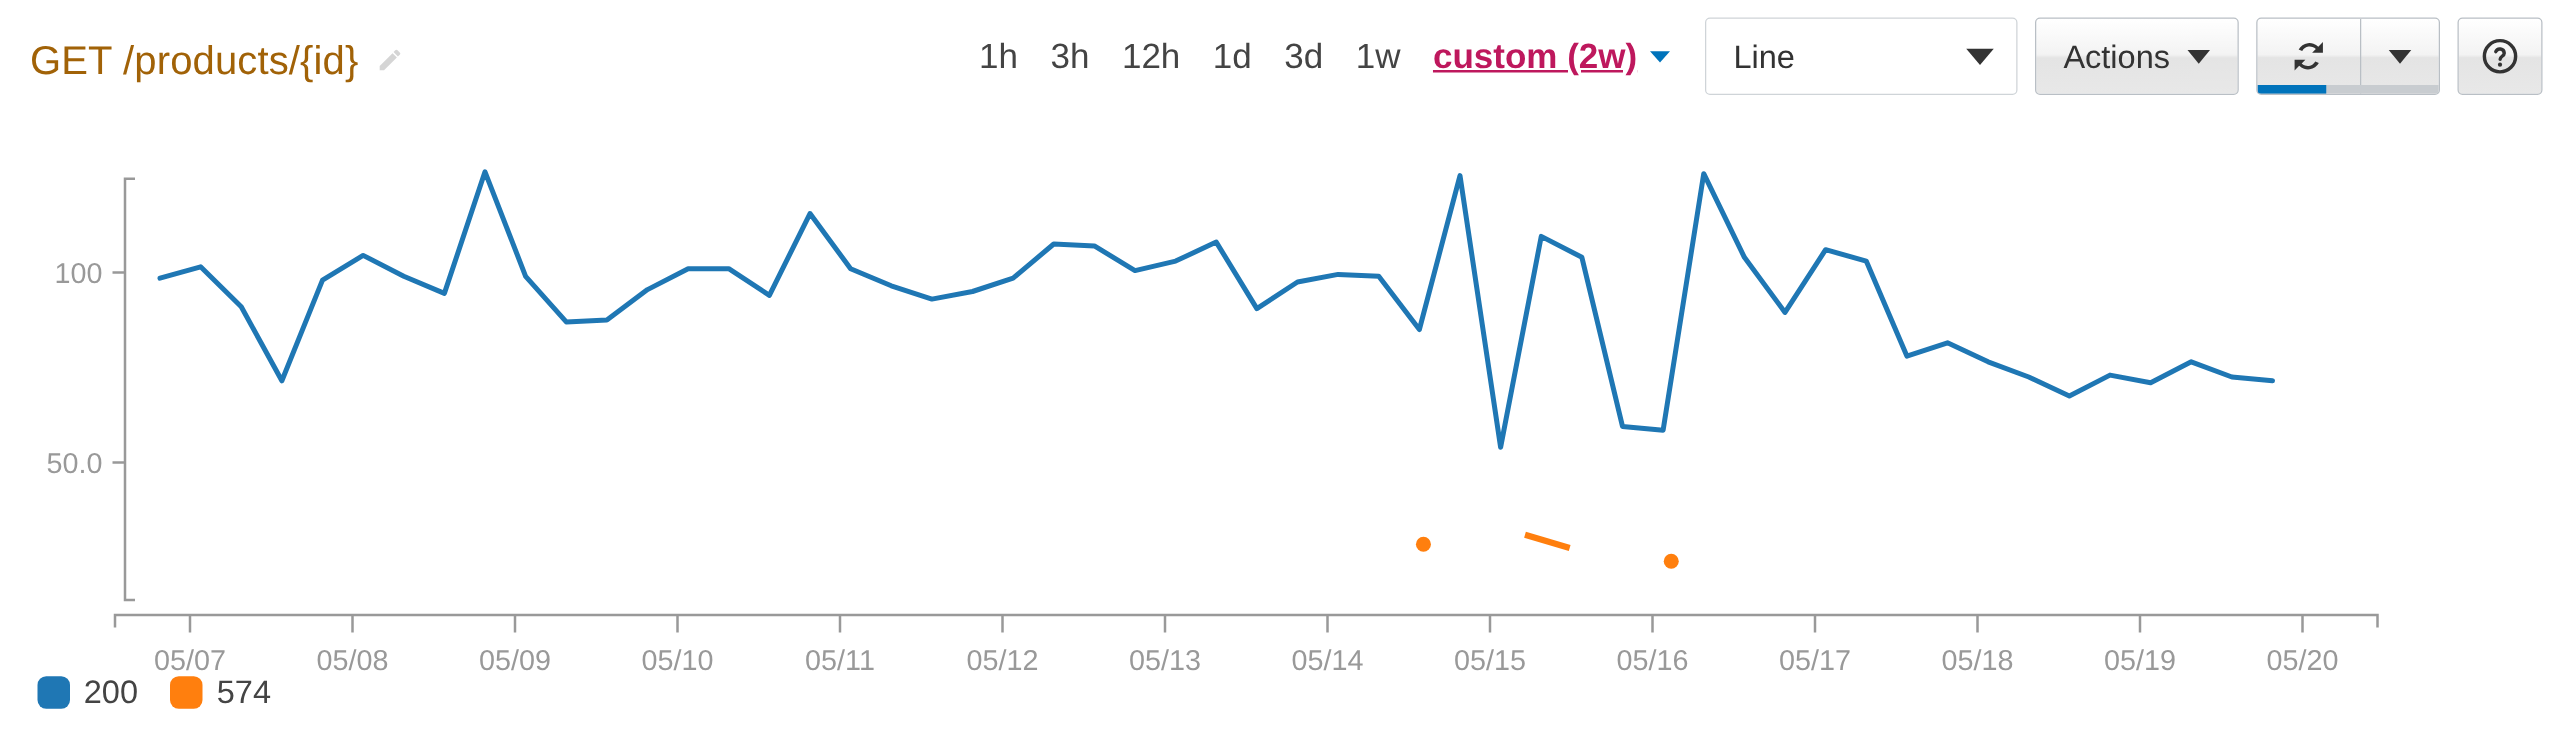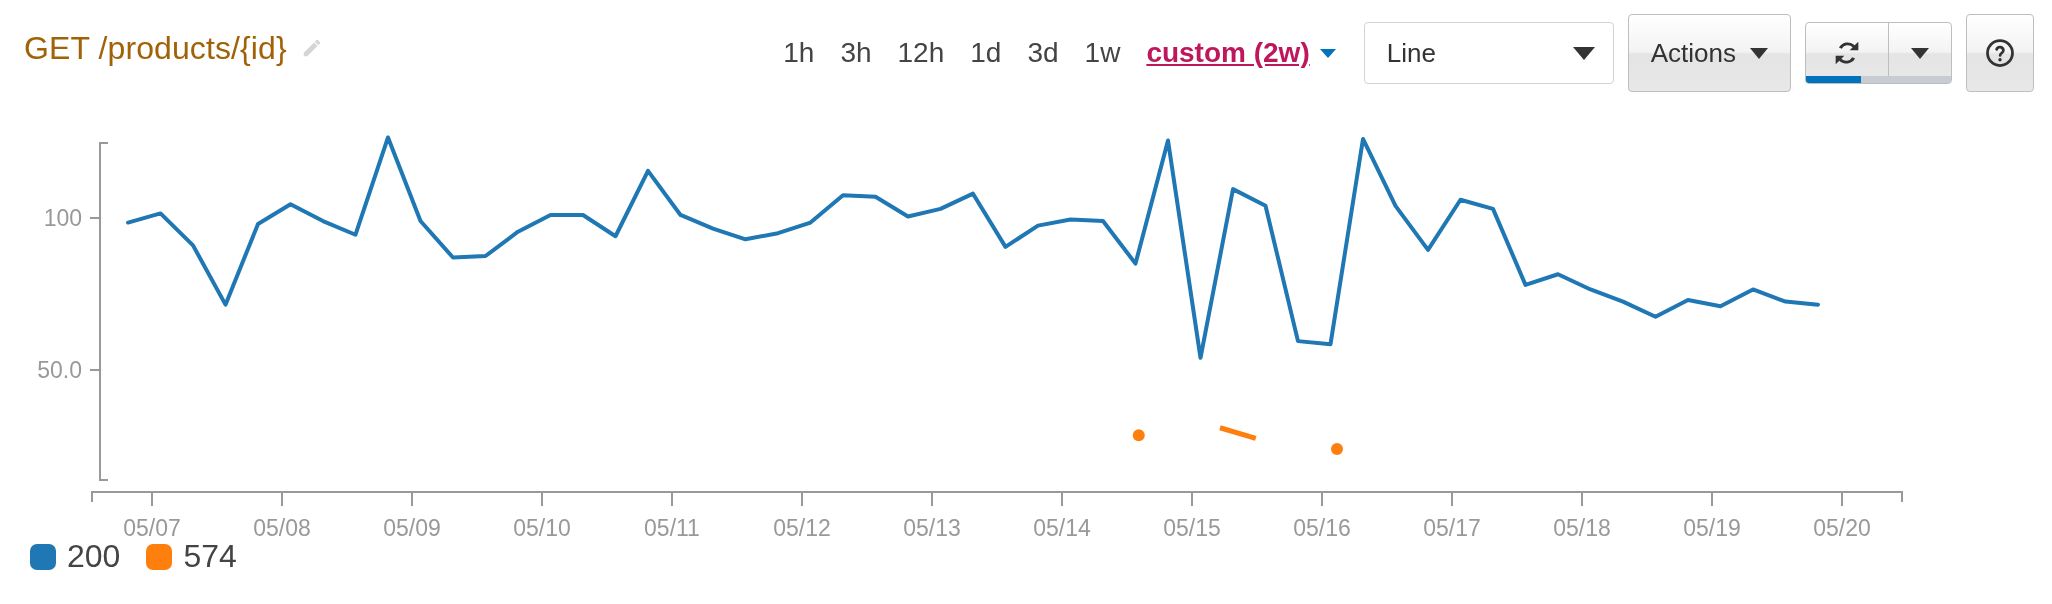--- a/index.html
+++ b/index.html
@@ -117,21 +117,21 @@
     border-right: 11px solid transparent;
     border-top: 13px solid #333333;
   }
   .caret-dark.small {
     border-left: 9px solid transparent;
     border-right: 9px solid transparent;
     border-top: 11px solid #333333;
   }
 
   .btn {
-    height: 78px;
+    height: 62px;
     border: 1px solid #b9bfc5;
     border-radius: 4px;
     background: linear-gradient(to bottom, #ffffff 0%, #f3f3f3 48%, #e4e4e4 52%, #e8e8e8 100%);
     display: flex;
     align-items: center;
     justify-content: center;
     box-sizing: border-box;
     cursor: pointer;
     color: #333333;
   }
@@ -220,21 +220,21 @@
     gap: 11px;
     cursor: pointer;
   }
   .legend-swatch {
     width: 26px;
     height: 26px;
     border-radius: 7px;
     display: block;
   }
   .legend-label {
-    font-size: 32px;
+    font-size: 26px;
     color: #444444;
   }
 </style>
 </head>
 <body>
 
 <div id="widget">
 
   <div class="header">
 

